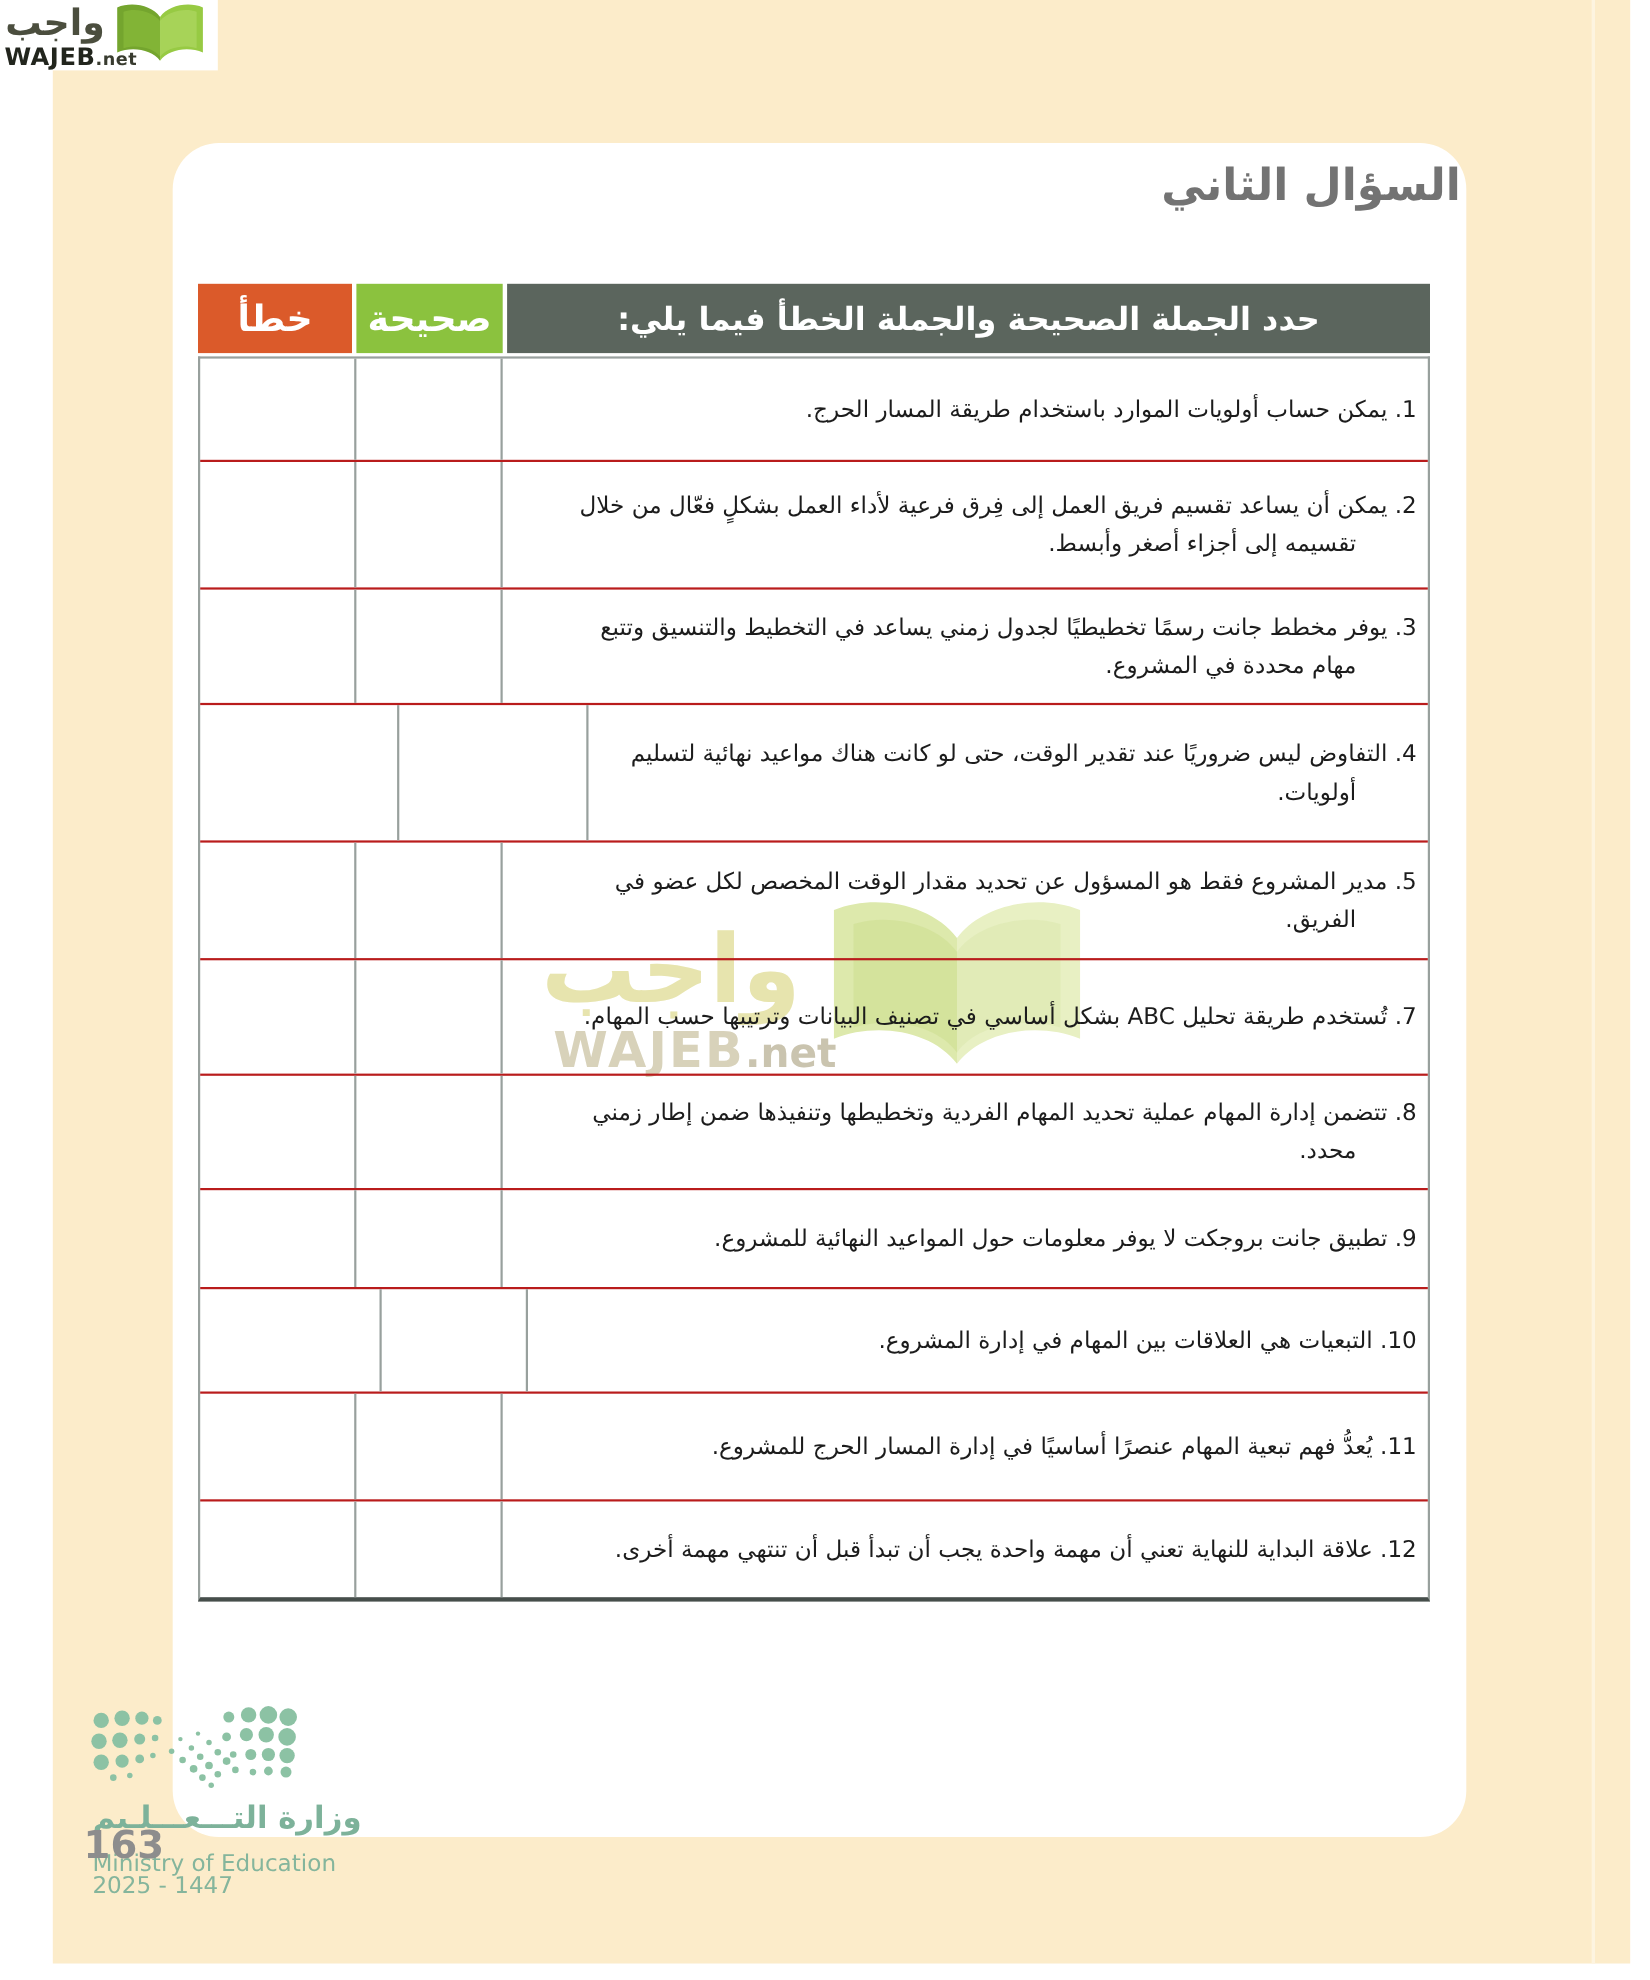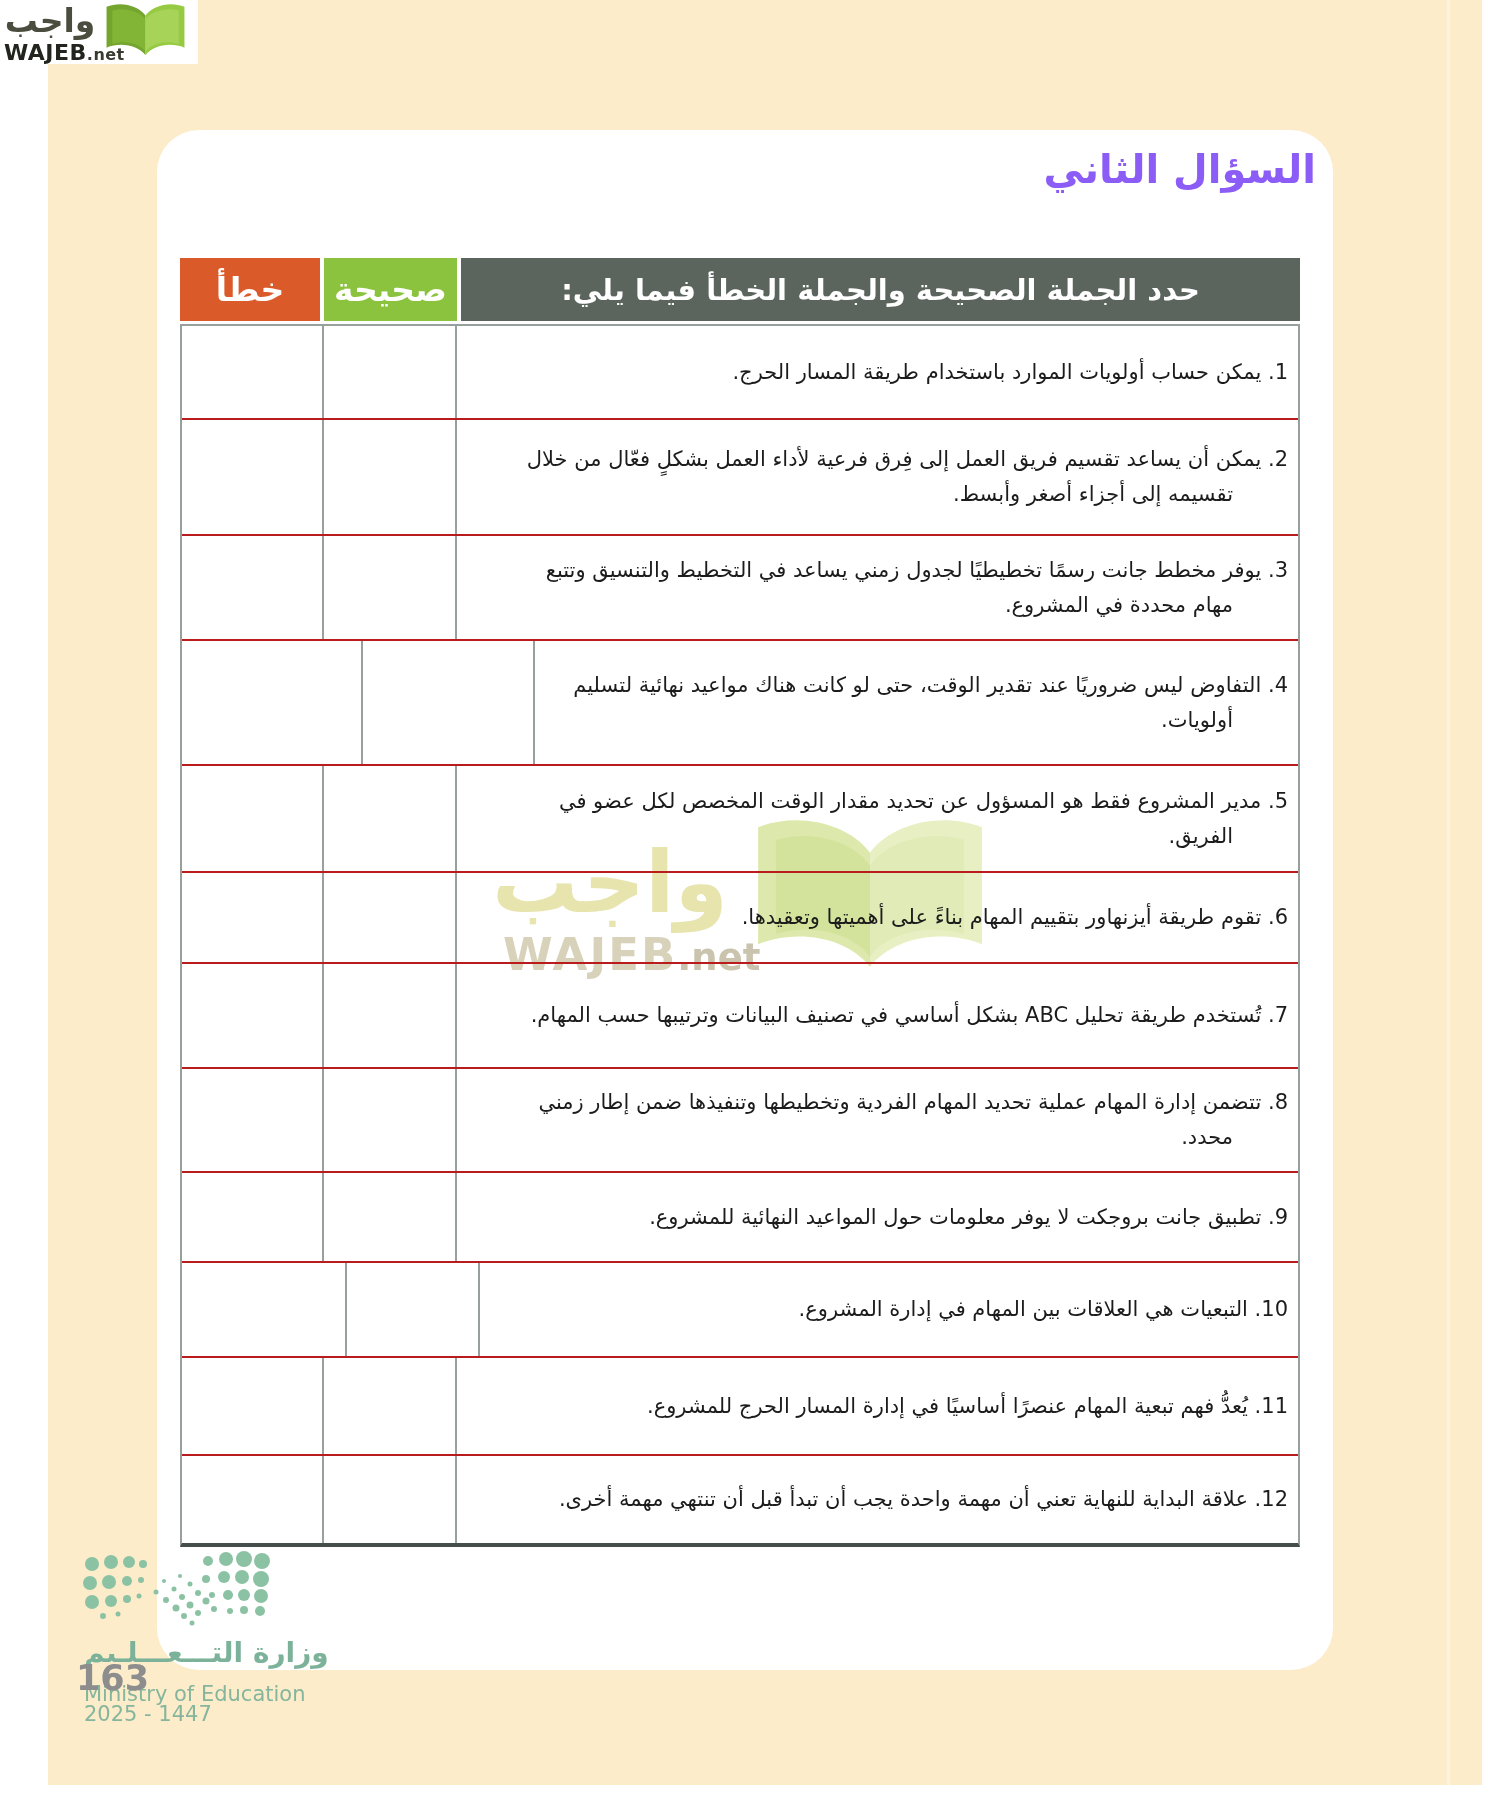--- a/index.html
+++ b/index.html
@@ -17,22 +17,22 @@
   
   .logo-patch { position:absolute; left:0; top:0; width:198px; height:64px; background:#ffffff; }
   .sitelogo-ar { position:absolute; left:2px; top:0px; width:96px; height:40px; direction:rtl;
                  font-weight:bold; font-size:33px; color:#4b4e3e; text-align:center; line-height:42px;}
   .sitelogo-en { position:absolute; left:4px; top:40px; width:110px; font-weight:bold;
                  font-size:22px; color:#22251d; letter-spacing:0.5px; }
   .sitelogo-en .net { font-size:16px; color:#383b2f; }
   .sitelogo-book { position:absolute; left:98px; top:1px; }
 
   
-  .page-title { position:absolute; right:184px; top:146px; direction:rtl;
-                font-size:40px; font-weight:bold; color:#8b5cf6; }
+  .page-title { position:absolute; right:172px; top:146px; direction:rtl;
+                font-size:40px; font-weight:bold; color:#737373; }
 
   
   .wm { position:absolute; z-index:1; }
   .wm-ar { left:500px; top:832px; width:228px; direction:rtl; text-align:left;
            font-size:86px; font-weight:bold; color:#e7e4ae; line-height:100px;}
   .wm-book { left:742px; top:812px; }
   .wm-en { left:503px; top:928px; font-size:45px; font-weight:bold; color:#d8d2ba; letter-spacing:2px;}
   .wm-en .net { font-size:37px; color:#cac4af; letter-spacing:0; }
 
   
@@ -138,27 +138,20 @@
             <div class="sline">4. التفاوض ليس ضروريًا عند تقدير الوقت، حتى لو كانت هناك مواعيد نهائية لتسليم</div>
             <div class="sline cont">أولويات.</div>
           </div>
           <div class="cell ans corr"></div>
           <div class="cell ans wrong"></div>
         </div>
         <div class="trow" style="height: 107px;">
           <div class="cell stmt">
             <div class="sline">5. مدير المشروع فقط هو المسؤول عن تحديد مقدار الوقت المخصص لكل عضو في</div>
             <div class="sline cont">الفريق.</div>
-          </div>
-          <div class="cell ans corr"></div>
-          <div class="cell ans wrong"></div>
-        </div>
-        <div class="trow" style="height: 91px;">
-          <div class="cell stmt">
-            <div class="sline">6. تقوم طريقة أيزنهاور بتقييم المهام بناءً على أهميتها وتعقيدها.</div>
           </div>
           <div class="cell ans corr"></div>
           <div class="cell ans wrong"></div>
         </div>
         <div class="trow" style="height: 105px;">
           <div class="cell stmt">
             <div class="sline">7. تُستخدم طريقة تحليل ABC بشكل أساسي في تصنيف البيانات وترتيبها حسب المهام.</div>
           </div>
           <div class="cell ans corr"></div>
           <div class="cell ans wrong"></div>

